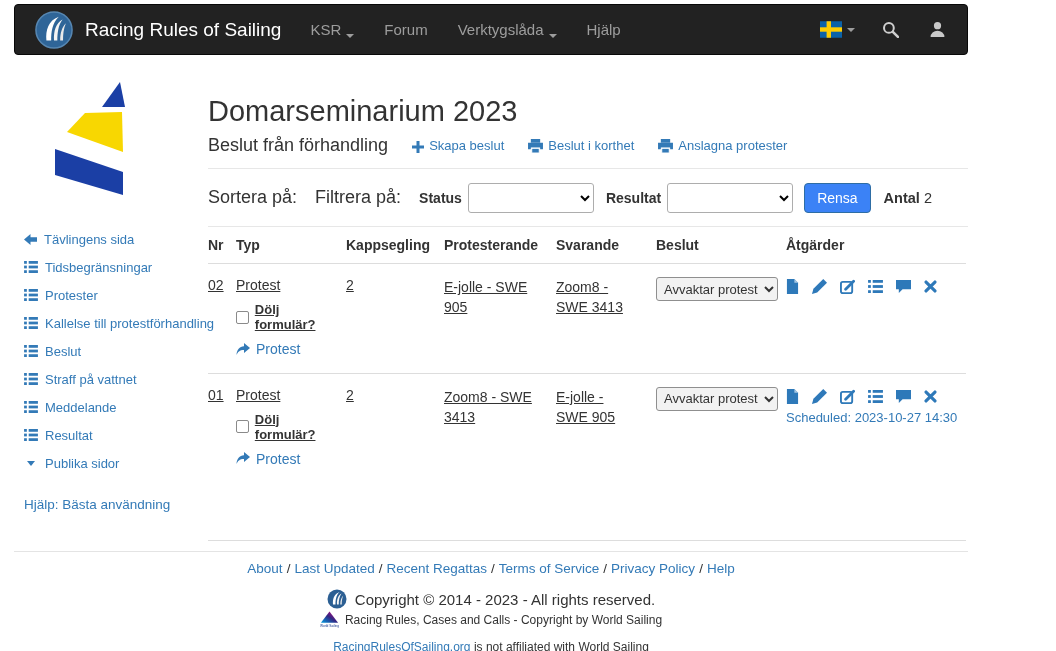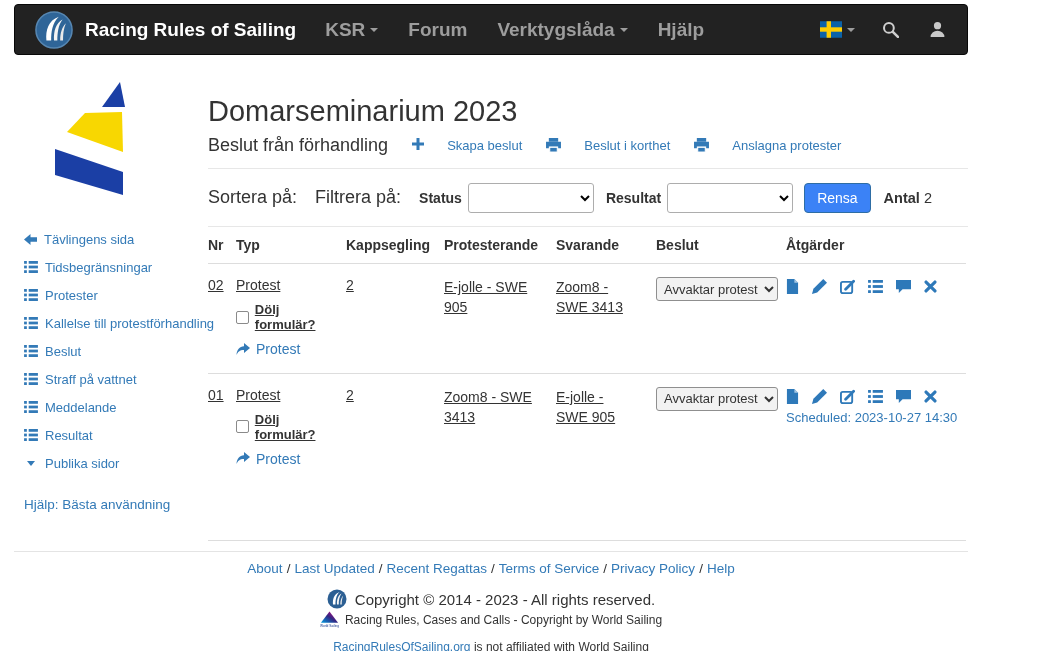--- a/index.html
+++ b/index.html
@@ -8,26 +8,26 @@
     font-family: "Liberation Sans", sans-serif;
     font-size: 14px; color: #333; background: #fff; overflow: hidden;
   }
   a { text-decoration: none; color: #337ab7; cursor: pointer; }
 
   .page { width: 954px; margin: 4px 0 0 14px; }
 
   
   .navbar {
     height: 51px; background: #222; border: 1px solid #080808; border-radius: 4px;
-    display: flex; align-items: center; padding: 0 6px; font-weight: bold;
+    display: flex; align-items: center; padding: 0 6px;
   }
   .nav-logo { margin: 0 12px 0 14px; display: flex; flex: none; }
   .brand { color: #fff; font-size: 19px; margin-right: 14px; white-space: nowrap; }
   .nav-items { display: flex; align-items: center; }
-  .nav-link { color: #9d9d9d; font-size: 19px; padding: 0 15px; display: flex; align-items: center; white-space: nowrap; }
+  .nav-link { color: #9d9d9d; font-size: 15px; padding: 0 15px; display: flex; align-items: flex-end; white-space: nowrap; }
   .caret {
     display: inline-block; width: 0; height: 0; margin-left: 5px;
     border-left: 4px solid transparent; border-right: 4px solid transparent;
     border-top: 4px solid currentColor; vertical-align: middle;
   }
   .nav-right { margin-left: auto; display: flex; align-items: center; }
   .flag-btn { display: flex; align-items: center; padding: 0 12px; color: #9d9d9d; }
   .icon-btn { padding: 0 15px; display: flex; align-items: center; }
 
   
@@ -47,21 +47,21 @@
     display: inline-block; width: 0; height: 0;
     border-left: 4px solid transparent; border-right: 4px solid transparent;
     border-top: 5px solid #337ab7; margin: 0 3px;
   }
   .side-help { display: inline-block; margin: 20px 0 0 10px; font-size: 13.5px; }
 
   
   .page-title { font-size: 29px; font-weight: 400; color: #333; margin-top: 20px; line-height: 32px; }
   .subtitle-row { display: flex; align-items: center; margin-top: 8px; padding-bottom: 12px; border-bottom: 1px solid #e7e7e7; }
   .subtitle { font-size: 18px; color: #333; }
-  .action-link { font-size: 13px; margin-left: 24px; display: inline-flex; align-items: flex-start; gap: 23px; }
+  .action-link { font-size: 13px; margin-left: 24px; display: inline-flex; align-items: flex-end; gap: 5px; }
 
   
   .filter-row {
     display: flex; align-items: center; height: 58px;
     border-bottom: 1px solid #e7e7e7; overflow: visible;
   }
   .filter-row > * { flex: none; }
   .filter-label-lg { font-size: 18px; color: #333; }
   .filter-label-sm { font-size: 14px; font-weight: bold; }
   .ml18 { margin-left: 18px; } .ml12 { margin-left: 12px; }

